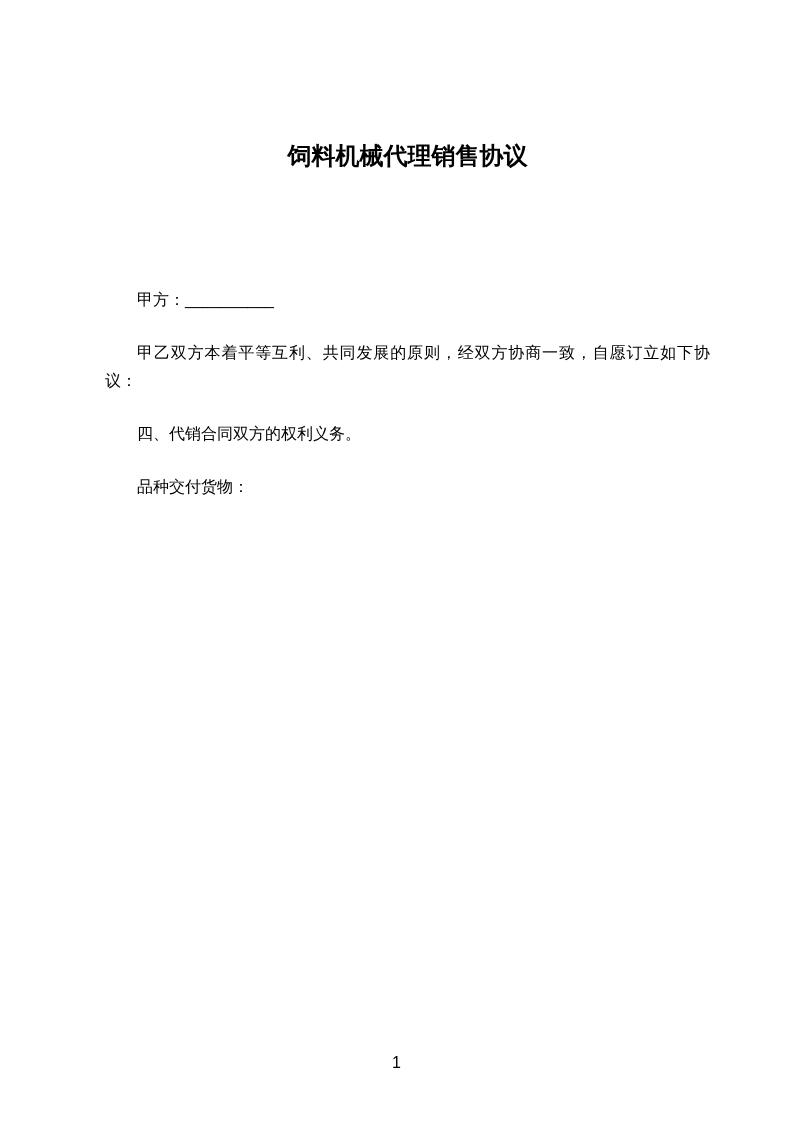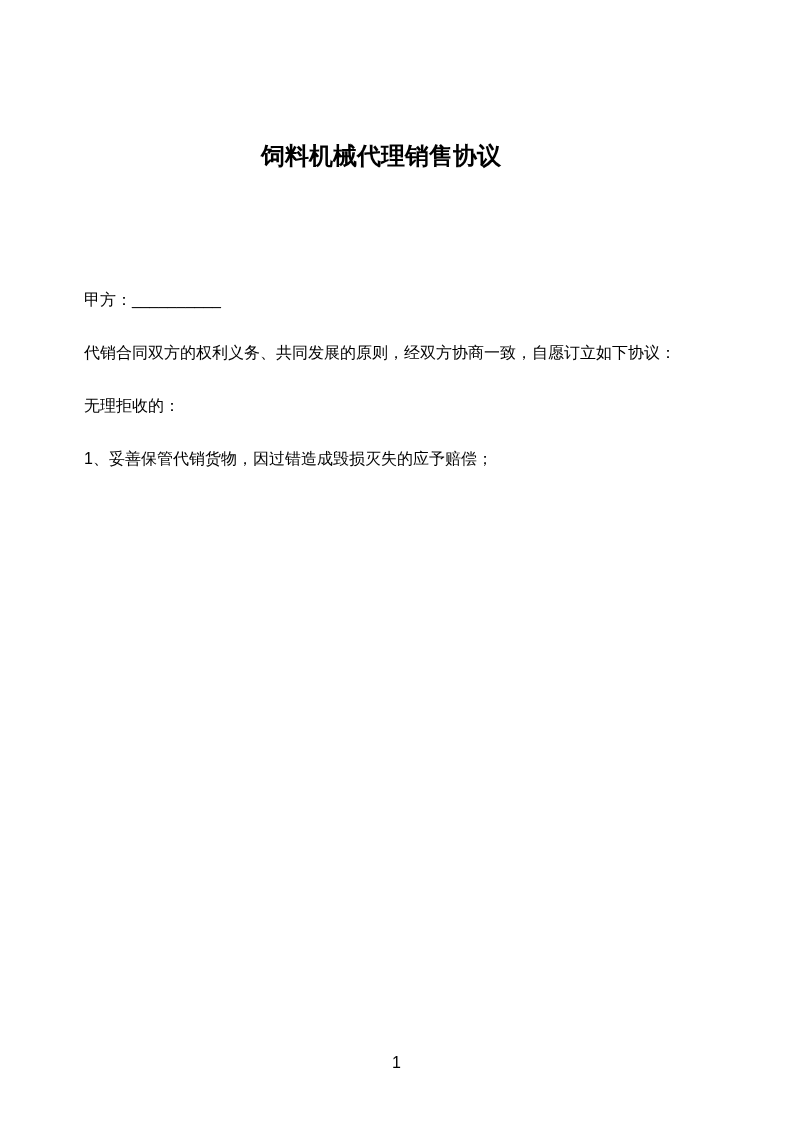--- a/index.html
+++ b/index.html
@@ -5,21 +5,21 @@
   html, body {
     margin: 0;
     padding: 0;
     background: #ffffff;
   }
   .page {
     position: relative;
     width: 793px;
     height: 1122px;
     box-sizing: border-box;
-    padding: 139px 83px 0 52px;
+    padding: 139px 83px 0 105px;
     background: #ffffff;
     color: #000000;
     font-family: "Liberation Sans", sans-serif;
     overflow: hidden;
   }
   .doc-title {
     margin: 0;
     font-size: 24px;
     font-weight: 700;
     line-height: 34px;
@@ -53,28 +53,28 @@
 </head>
 <body>
 
 <div class="page">
 
   <h1 class="doc-title">饲料机械代理销售协议</h1>
 
   <p class="para party">甲方：__________</p>
 
 
-  <p class="para">代销合同双方的权利义务、共同发展的原则，经双方协商一致，自愿订立如下协议：</p>
+  <p class="para">甲乙双方本着平等互利、共同发展的原则，经双方协商一致，自愿订立如下协议：</p>
 
 
 
 
+  <p class="para">四、代销合同双方的权利义务。</p>
 
 
 
 
-  <p class="para">无理拒收的：</p>
+  <p class="para">品种交付货物：</p>
 
-  <p class="para">1、妥善保管代销货物，因过错造成毁损灭失的应予赔偿；</p>
 
   <div class="page-number">1</div>
 
 </div>
 
 </body></html>

